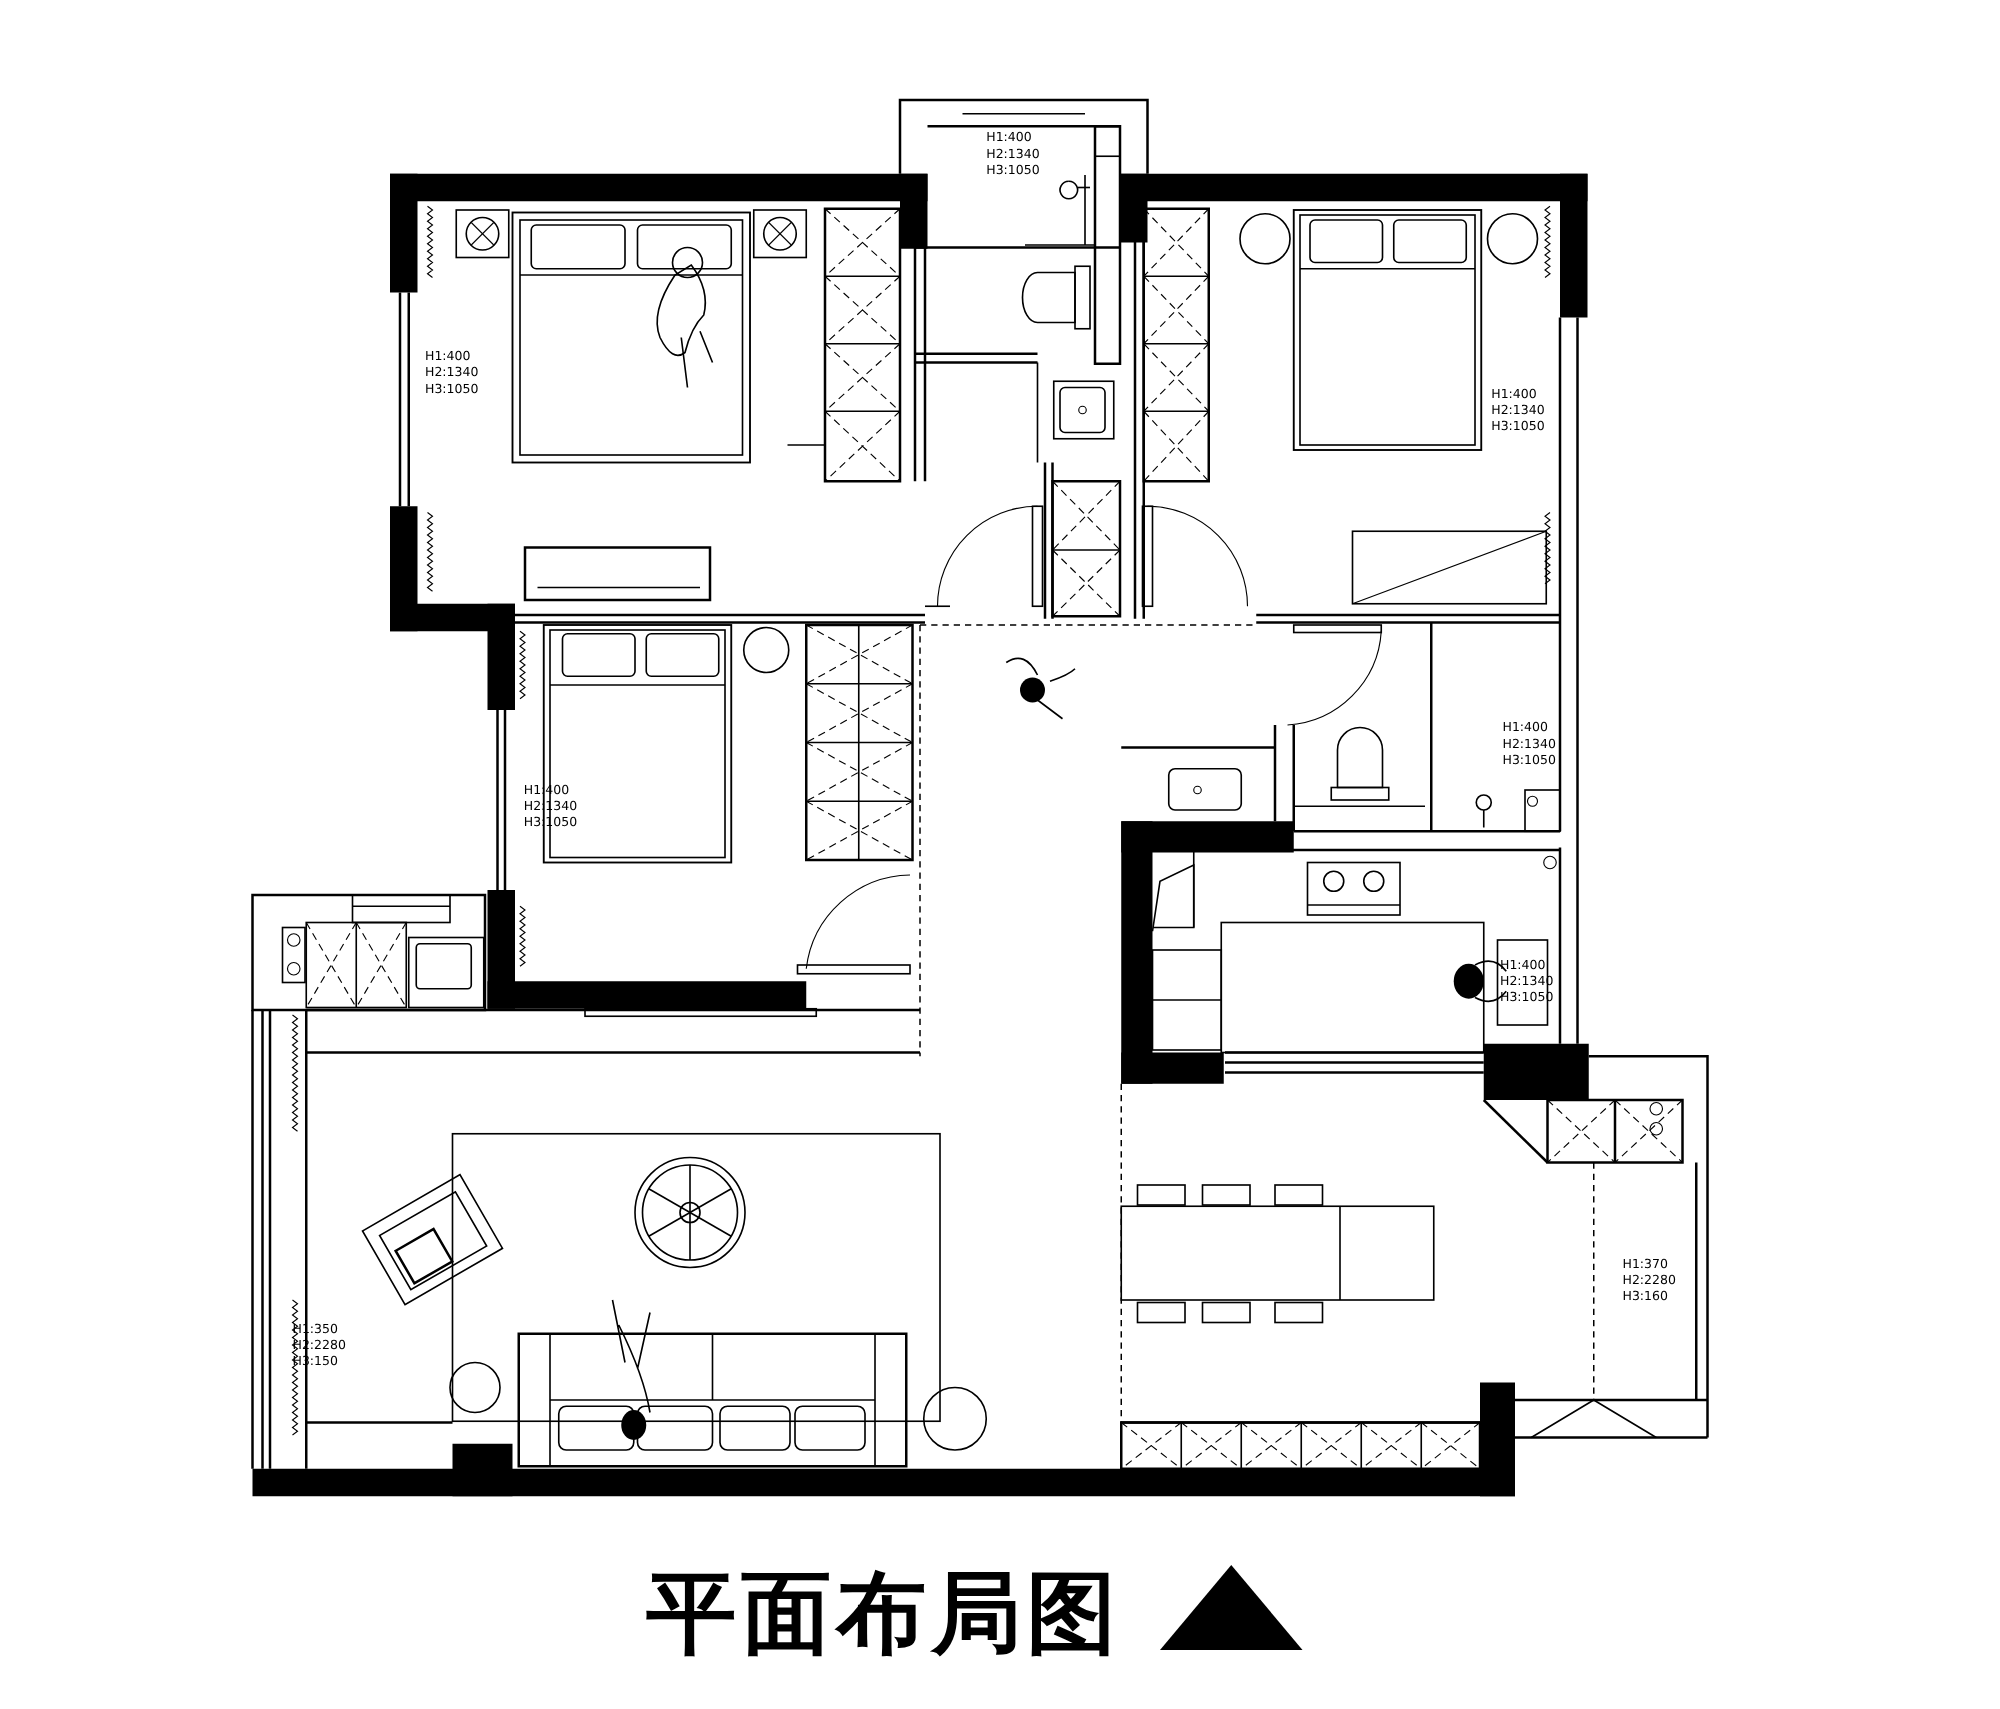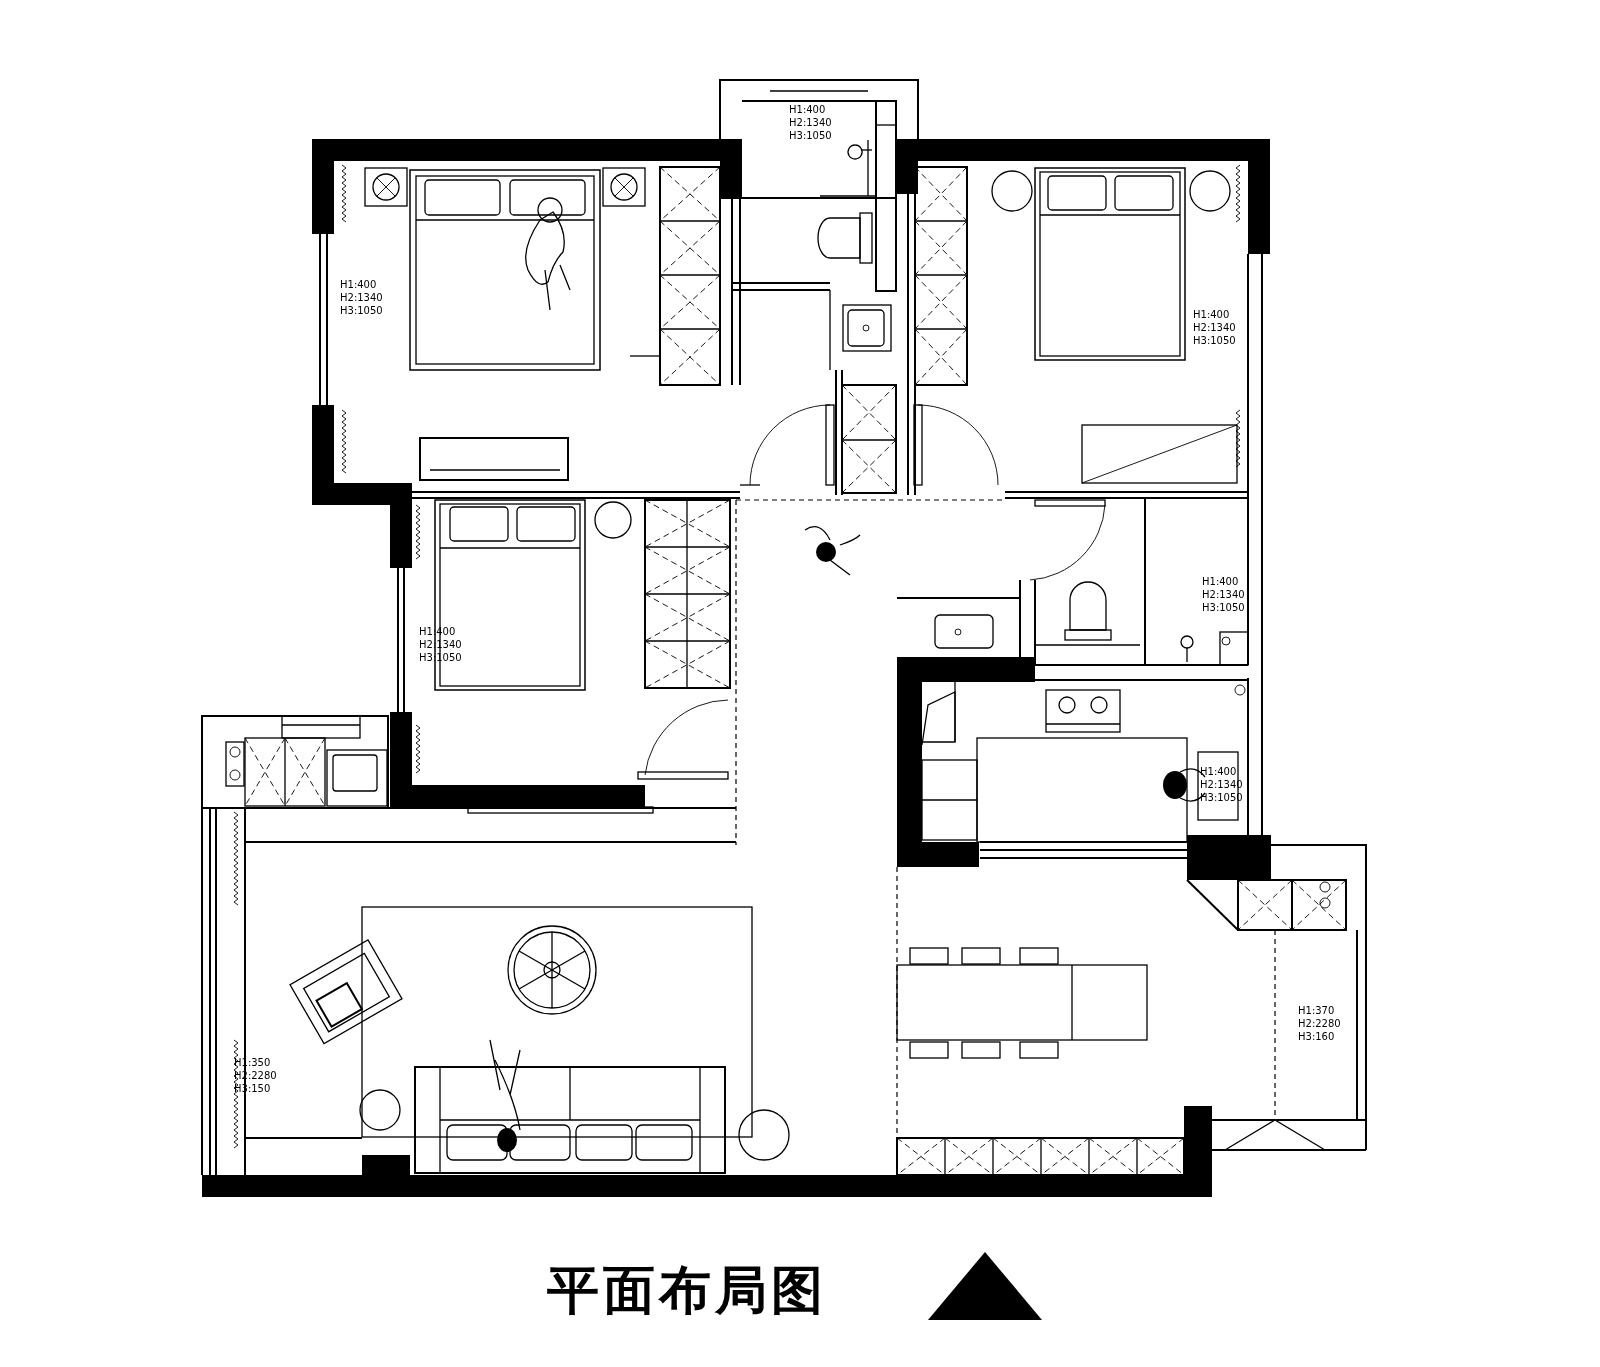--- a/index.html
+++ b/index.html
@@ -6,21 +6,21 @@
   body{width:1600px;height:1367px;position:relative;overflow:hidden;font-family:"DejaVu Sans",sans-serif;}
   #plan{position:absolute;left:0;top:0;width:1600px;height:1367px;}
   .wall{fill:#000;}
   .ln{stroke:#000;stroke-width:2;fill:none;}
   .ln1{stroke:#000;stroke-width:1.3;fill:none;}
   .dash{stroke:#000;stroke-width:1.2;fill:none;stroke-dasharray:5 4;}
   .thin{stroke:#000;stroke-width:0.9;fill:none;}
   .xd{stroke:#000;stroke-width:0.9;fill:none;stroke-dasharray:6 4;}
   .fillw{fill:#fff;stroke:#000;stroke-width:1.5;}
   .hnote{font-family:"DejaVu Sans",sans-serif;font-size:10px;fill:#000;}
-  #title{position:absolute;left:547px;top:1250px;font-family:"DejaVu Sans",sans-serif;font-weight:bold;font-size:52px;letter-spacing:4px;color:#000;line-height:80px;}
+  #title{position:absolute;left:517px;top:1250px;font-family:"DejaVu Sans",sans-serif;font-weight:bold;font-size:72px;letter-spacing:4px;color:#000;line-height:80px;}
   #north{position:absolute;left:928px;top:1252px;width:0;height:0;border-left:57px solid transparent;border-right:57px solid transparent;border-bottom:68px solid #000;}
 </style>
 </head>
 <body>
 
 <svg id="plan" viewBox="0 0 1600 1367" xmlns="http://www.w3.org/2000/svg">
 
   <g>
 
     <rect class="wall" x="312" y="139" width="430" height="22"></rect>

